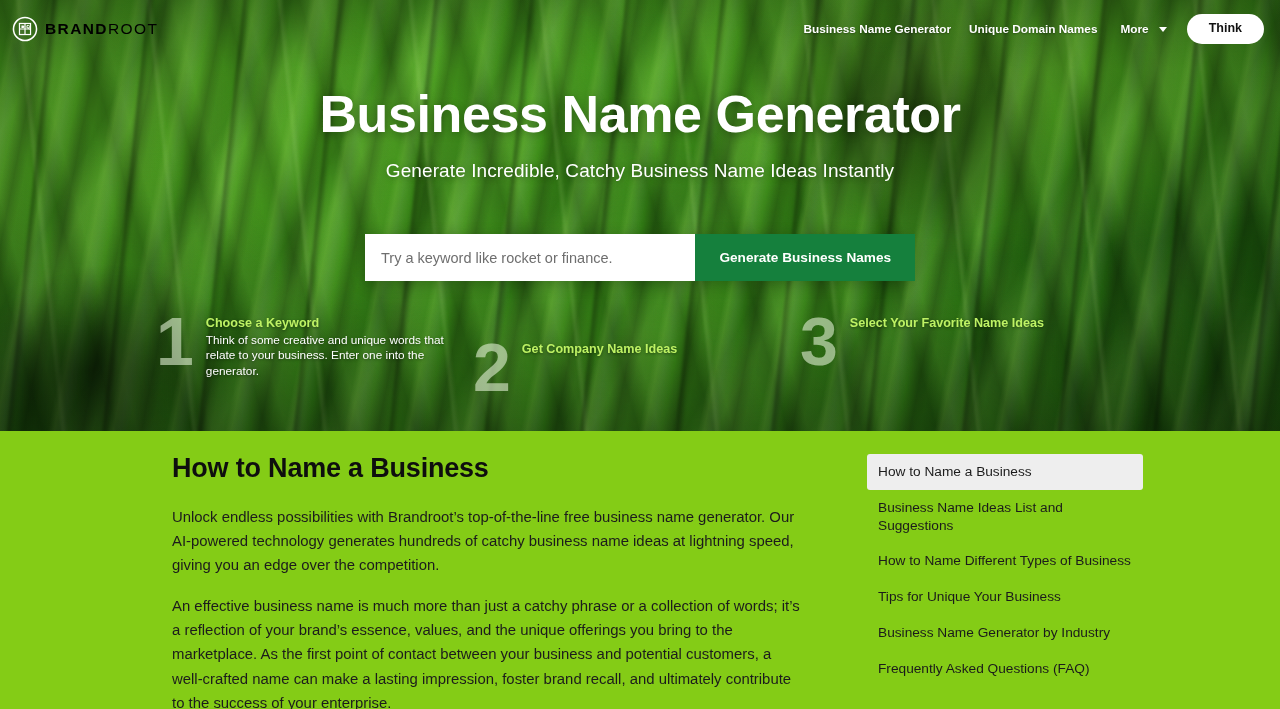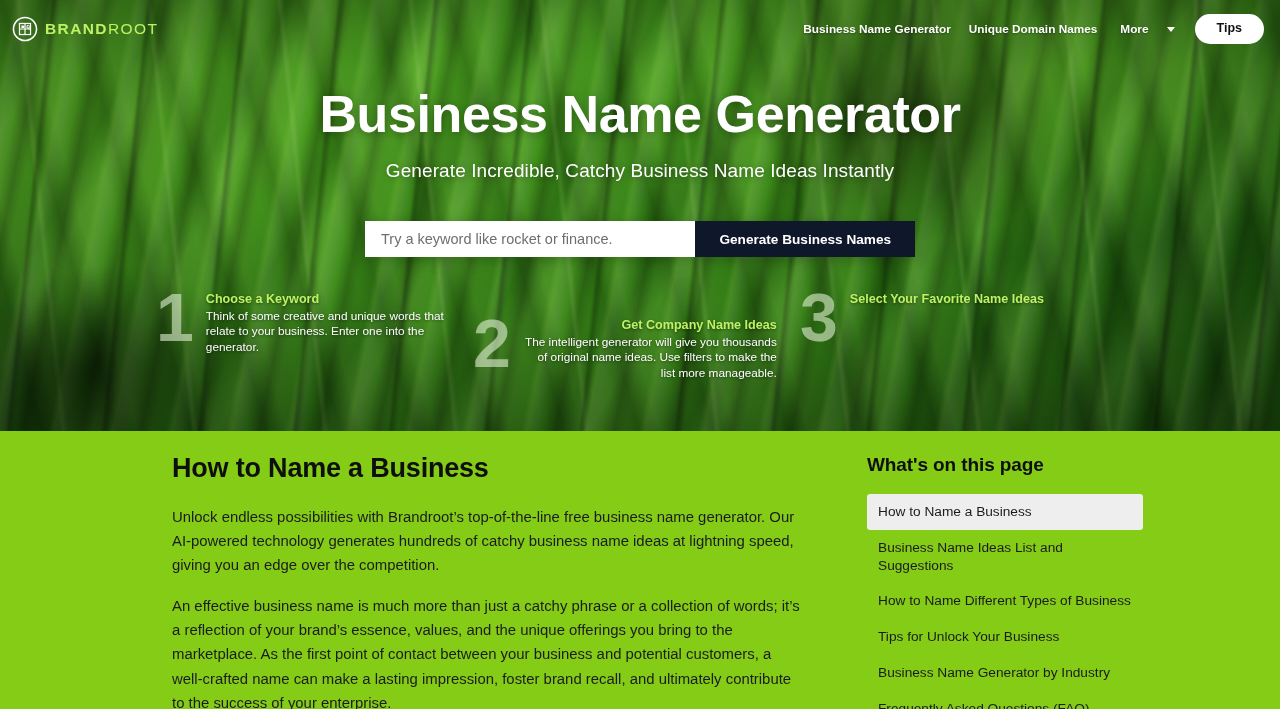--- a/index.html
+++ b/index.html
@@ -113,21 +113,21 @@
     gap: 7px;
     cursor: pointer;
     user-select: none;
   }
   .logo-mark {
     width: 26px; height: 26px;
     flex: 0 0 26px;
     display: block;
   }
   .logo-word {
-    color: #bef264;
+    color: #000000;
     font-size: 15.5px;
     letter-spacing: 1.4px;
     line-height: 1;
     white-space: nowrap;
   }
   .logo-word .b { font-weight: 700; }
   .logo-word .r { font-weight: 400; }
 
   .nav {
     margin-left: auto;
@@ -141,21 +141,21 @@
     font-weight: 700;
     text-decoration: none;
     padding: 6px 9px;
     white-space: nowrap;
     cursor: pointer;
     text-shadow: 0 1px 2px rgba(0,0,0,0.35);
   }
   .nav-more {
     display: flex;
     align-items: center;
-    gap: 18px;
+    gap: 10px;
     padding: 6px 10px 6px 14px;
     justify-content: flex-end;
   }
   .caret {
     width: 0; height: 0;
     border-left: 4.5px solid transparent;
     border-right: 4.5px solid transparent;
     border-top: 5px solid #ffffff;
     display: block;
   }
@@ -189,40 +189,40 @@
     color: #ffffff;
     font-size: 19px;
     font-weight: 400;
     margin-top: 18px;
     letter-spacing: 0.1px;
     text-shadow: 0 1px 6px rgba(0,0,0,0.35);
   }
 
   
   .search-wrap {
-    margin: 39px auto 0;
+    margin: 52px auto 0;
     width: 550px;
-    height: 36px;
+    height: 47px;
     display: flex;
     box-shadow: 0 3px 14px rgba(0,0,0,0.22);
   }
   .search-input {
     flex: 1 1 auto;
     border: none;
     outline: none;
     background: #ffffff;
     font-family: inherit;
     font-size: 14.5px;
     color: #222222;
     padding: 0 16px;
   }
   .search-input::placeholder { color: #6e6e6e; }
   .search-btn {
     flex: 0 0 auto;
-    background: #0f172a;
+    background: #15803d;
     color: #ffffff;
     border: none;
     font-family: inherit;
     font-size: 13.6px;
     font-weight: 700;
     padding: 0 24px;
     cursor: pointer;
     white-space: nowrap;
   }
 
@@ -261,21 +261,21 @@
     line-height: 1.32;
     text-shadow: 0 1px 3px rgba(0,0,0,0.45);
   }
 
   .step-1 { left: 156px; top: 7px; }
   .step-1 .step-num { margin-right: 12px; }
   .step-1 .step-body { width: 248px; }
 
   .step-2 { left: 473px; top: 33px; }
   .step-2 .step-num { margin-right: 11px; }
-  .step-2 .step-body { width: 255px; text-align: right; }
+  .step-2 .step-body { width: 255px; }
 
   .step-3 { left: 800px; top: 7px; }
   .step-3 .step-num { margin-right: 12px; }
   .step-3 .step-body { width: 250px; }
 
   
   .page {
     background: #84cc16;
     padding-top: 23px;
     height: 280px;
@@ -355,21 +355,21 @@
         </span>
       </div>
 
       <nav class="nav">
         <a class="nav-link">Business Name Generator</a>
         <a class="nav-link">Unique Domain Names</a>
         <a class="nav-link nav-more">
           <span>More</span>
           <span class="caret"></span>
         </a>
-        <button class="blog-btn">Tips</button>
+        <button class="blog-btn">Think</button>
       </nav>
     </div>
 
     <h1 class="hero-title">Business Name Generator</h1>
     <p class="hero-sub">Generate Incredible, Catchy Business Name Ideas Instantly</p>
 
     <form class="search-wrap">
       <input class="search-input" type="text" placeholder="Try a keyword like rocket or finance." style="">
       <button class="search-btn" type="submit">Generate Business Names</button>
     </form>
@@ -381,21 +381,20 @@
         <div class="step-body">
           <div class="step-title">Choose a Keyword</div>
           <div class="step-text">Think of some creative and unique words that relate to your business. Enter one into the generator.</div>
         </div>
       </div>
 
       <div class="step step-2">
         <div class="step-num">2</div>
         <div class="step-body">
           <div class="step-title">Get Company Name Ideas</div>
-          <div class="step-text">The intelligent generator will give you thousands of original name ideas. Use filters to make the list more manageable.</div>
         </div>
       </div>
 
       <div class="step step-3">
         <div class="step-num">3</div>
         <div class="step-body">
           <div class="step-title">Select Your Favorite Name Ideas</div>
         </div>
       </div>
 
@@ -407,26 +406,25 @@
   <div class="container">
 
     <section class="main-col">
       <h2 class="section-title">How to Name a Business</h2>
       <p class="para">Unlock endless possibilities with Brandroot’s top-of-the-line free business name generator. Our AI-powered technology generates hundreds of catchy business name ideas at lightning speed, giving you an edge over the competition.</p>
       <p class="para">An effective business name is much more than just a catchy phrase or a collection of words; it’s a reflection of your brand’s essence, values, and the unique offerings you bring to the marketplace. As the first point of contact between your business and potential customers, a well-crafted name can make a lasting impression, foster brand recall, and ultimately contribute to the success of your enterprise.</p>
 
     </section>
 
     <aside class="aside-col">
-      <h3 class="aside-title">What's on this page</h3>
       <nav class="toc">
         <a class="toc-item active">How to Name a Business</a>
         <a class="toc-item">Business Name Ideas List and Suggestions</a>
         <a class="toc-item">How to Name Different Types of Business</a>
-        <a class="toc-item">Tips for Unlock Your Business</a>
+        <a class="toc-item">Tips for Unique Your Business</a>
         <a class="toc-item">Business Name Generator by Industry</a>
         <a class="toc-item">Frequently Asked Questions (FAQ)</a>
 
       </nav>
     </aside>
 
   </div>
 </main>
 
 </body></html>

